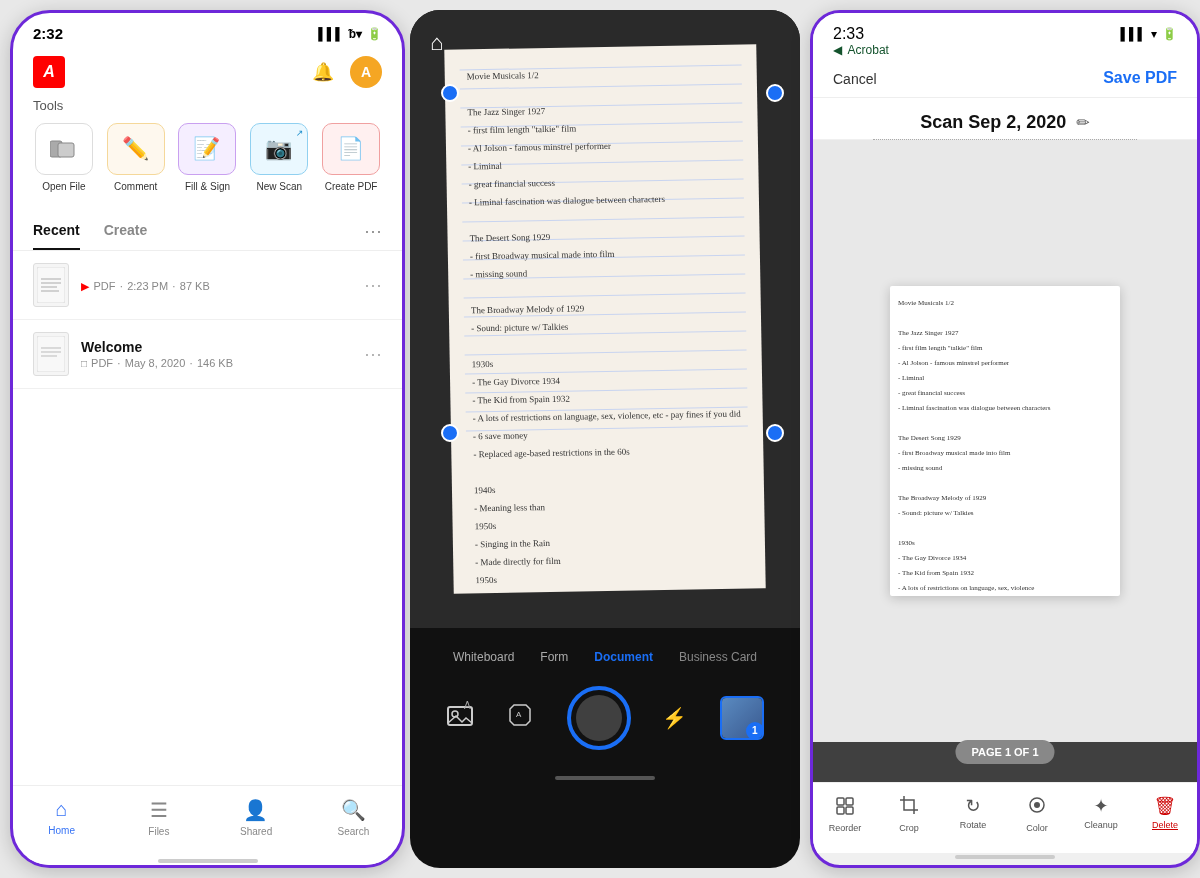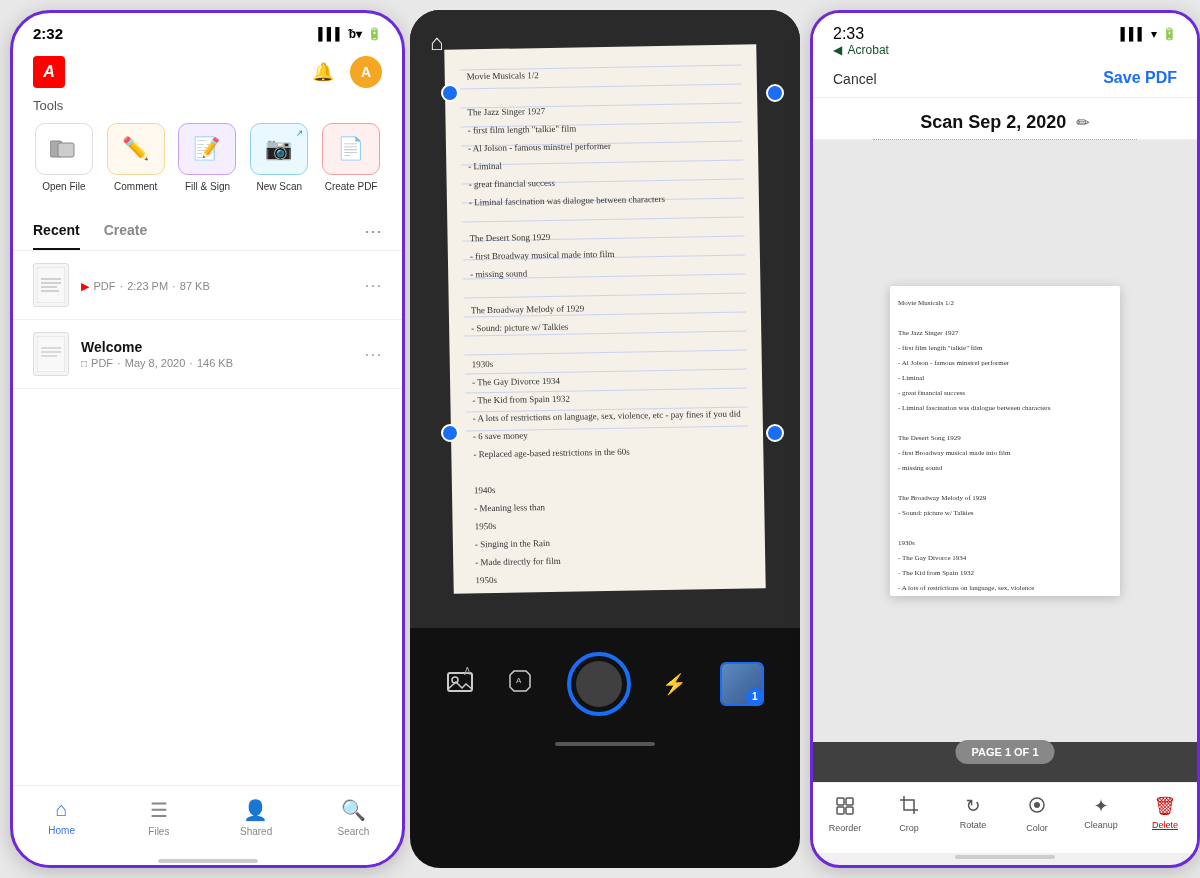--- a/index.html
+++ b/index.html
@@ -637,20 +637,26 @@
     </div>
 
     <div class="corner-dot corner-tl"></div>
     <div class="corner-dot corner-tr"></div>
     <div class="corner-dot corner-bl"></div>
     <div class="corner-dot corner-br"></div>
   </div>
 
   <div class="camera-bottom">
 
+    <div class="camera-modes">
+      <span class="mode-item prev">Whiteboard</span>
+      <span class="mode-item prev">Form</span>
+      <span class="mode-item active">Document</span>
+      <span class="mode-item">Business Card</span>
+    </div>
 
     <div class="camera-controls">
       <div class="ctrl-btn">
         <svg width="28" height="28" viewBox="0 0 28 28" fill="none">
           <rect x="2" y="6" width="24" height="18" rx="2" stroke="#ccc" stroke-width="2"></rect>
           <circle cx="9" cy="13" r="3" stroke="#ccc" stroke-width="1.5"></circle>
           <path d="M2 22 L10 15 L16 21 L20 17 L26 22" stroke="#ccc" stroke-width="1.5" fill="none"></path>
           <text x="18" y="8" font-size="10" fill="#aaa" font-family="Arial">A</text>
         </svg>
       </div>

